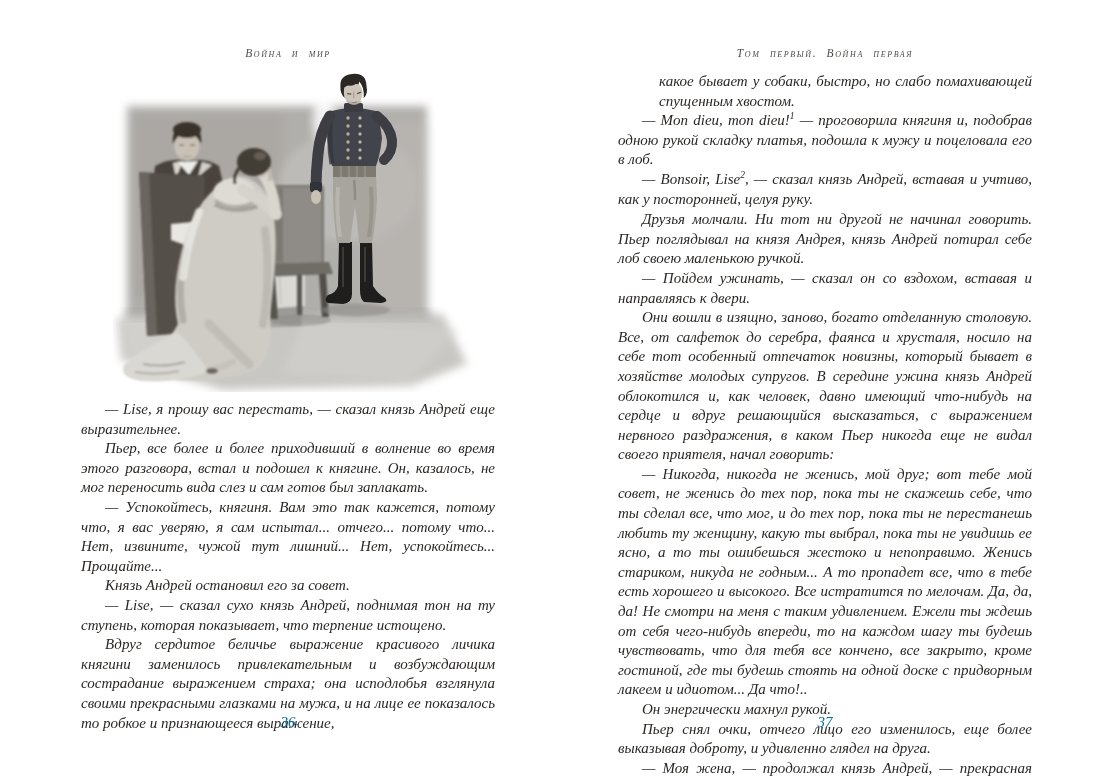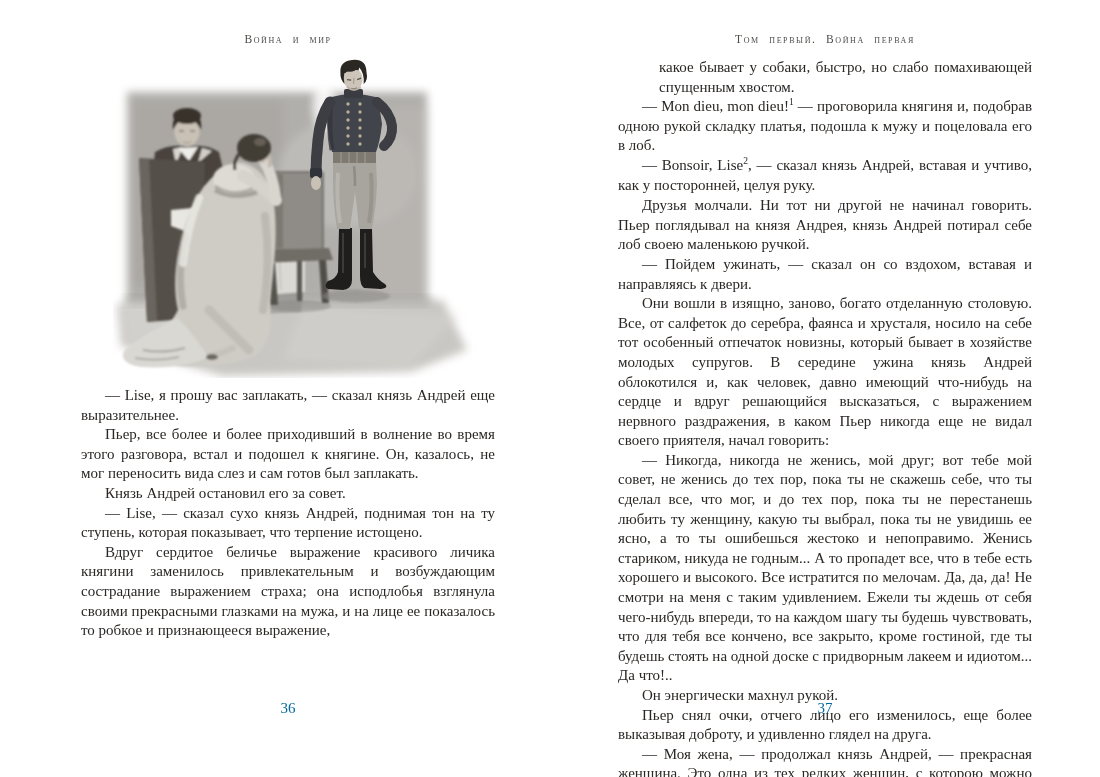--- a/index.html
+++ b/index.html
@@ -1,18 +1,18 @@
 <!DOCTYPE html>
 <html lang="ru"><head>
 <meta charset="utf-8">
 <style>
   html,body{margin:0;padding:0;background:#ffffff;}
   .spread{position:relative;width:1100px;height:777px;background:#ffffff;overflow:hidden;
           font-family:"Liberation Serif","DejaVu Serif",serif;color:#2a2724;}
-  .page{position:absolute;top:0;height:581px;width:414px;}
+  .page{position:absolute;top:14px;height:581px;width:414px;font-style:italic;}
   .page-left{left:81px;}
   .page-right{left:618px;}
   .running-head{position:absolute;top:33px;left:0;width:100%;text-align:center;
       font-size:11.5px;letter-spacing:1.6px;word-spacing:5px;color:#4e4b47;
       font-variant:small-caps;}
   .pageno{position:absolute;top:700px;left:0;width:100%;text-align:center;
       font-size:15px;color:#0369a1;}
   .text-block{position:absolute;left:0;width:414px;}
   .page-left .text-block{top:386px;}
   .page-right .text-block{top:58px;}
@@ -159,22 +159,23 @@
           <line x1="234" y1="21" x2="238" y2="22" stroke="#574f43" stroke-width="1.3"></line>
           <line x1="244" y1="22" x2="248" y2="21" stroke="#574f43" stroke-width="1.3"></line>
           <line x1="241" y1="20" x2="240" y2="26" stroke="#a79f92" stroke-width="1.2"></line>
           <path d="M237,30 q3,1.5 6,0" stroke="#8d8578" stroke-width="1.2" fill="none"></path>
           <path d="M233,28 Q239,35 247,30" stroke="#b0a89b" stroke-width="2" fill="none" opacity="0.7"></path>
         </g>
       </g>
     </svg>
 
     <div class="text-block">
-        <p class="para">— Lise, я прошу вас заплакать, — сказал князь Андрей еще выразительнее.</p>
+        <p class="para">— Lise, я прошу вас перестать, — сказал князь Андрей еще выразительнее.</p>
         <p class="para">Пьер, все более и более приходивший в волнение во время этого разговора, встал и подошел к княгине. Он, казалось, не мог переносить вида слез и сам готов был заплакать.</p>
+        <p class="para">— Успокойтесь, княгиня. Вам это так кажется, потому что, я вас уверяю, я сам испытал... отчего... потому что... Нет, извините, чужой тут лишний... Нет, успокойтесь... Прощайте...</p>
         <p class="para">Князь Андрей остановил его за совет.</p>
         <p class="para">— Lise, — сказал сухо князь Андрей, поднимая тон на ту ступень, которая показывает, что терпение истощено.</p>
         <p class="para">Вдруг сердитое беличье выражение красивого личика княгини заменилось привлекательным и возбуждающим сострадание выражением страха; она исподлобья взглянула своими прекрасными глазками на мужа, и на лице ее показалось то робкое и признающееся выражение,</p>
       </div>
 
     <div class="pageno">36</div>
   </div>
 
   <div class="page page-right">
     <div class="running-head">Том первый. Война первая</div>

